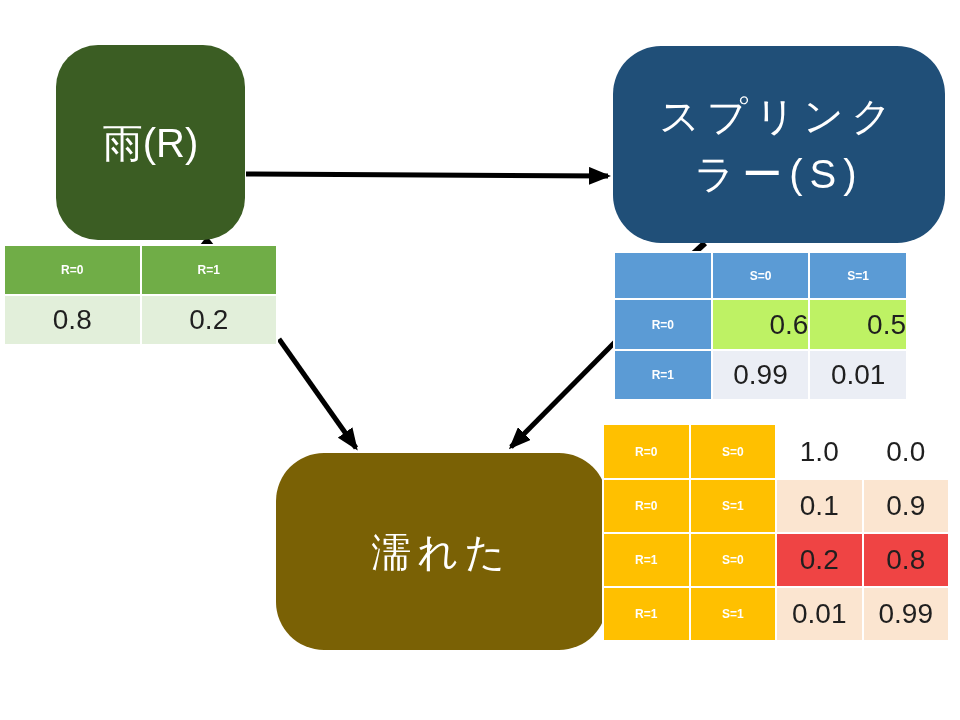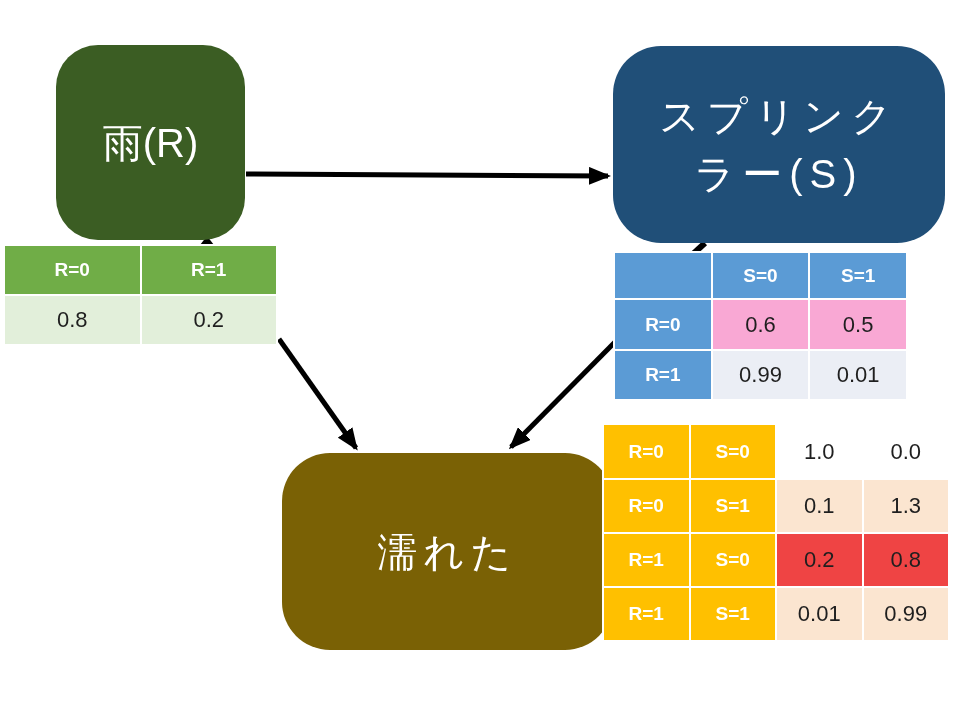--- a/index.html
+++ b/index.html
@@ -9,38 +9,38 @@
   }
   .overlay{position:absolute;left:0;top:0;z-index:1;pointer-events:none;}
   .node{
     position:absolute;z-index:2;display:flex;flex-direction:column;
     align-items:center;justify-content:center;color:#ffffff;text-align:center;
   }
   .node .nl{display:block;font-size:40px;line-height:58px;font-weight:400;}
   .node-rain{left:56px;top:45px;width:189px;height:195px;border-radius:42px;background:#3B5D23;}
   .node-sprinkler{left:613px;top:46px;width:332px;height:197px;border-radius:48px;background:#204F78;}
   .node-sprinkler .nl{letter-spacing:7px;}
-  .node-wet-grass{left:282px;top:453px;width:331px;height:197px;border-radius:48px;background:#7A6105;}
+  .node-wet-grass{left:276px;top:453px;width:331px;height:197px;border-radius:48px;background:#7A6105;}
   .node-wet-grass .nl{letter-spacing:6px;}
   table.cpt{
     position:absolute;z-index:2;border-collapse:collapse;table-layout:fixed;
     text-align:center;
   }
   table.cpt th,table.cpt td{border:2px solid #ffffff;padding:0;vertical-align:middle;text-align:center;}
-  table.cpt th{color:#ffffff;font-size:19px;font-weight:bold;}
-  table.cpt td{color:#1f1f1f;font-size:22px;font-weight:400;}
+  table.cpt th{color:#ffffff;font-size:12px;font-weight:bold;}
+  table.cpt td{color:#1f1f1f;font-size:28px;font-weight:400;}
   
   .tbl-rain{left:3px;top:244px;width:275px;}
   .tbl-rain th{background:#70AD47;height:48px;border-bottom-width:4px;}
   .tbl-rain td{background:#E2EFDA;height:48px;}
   
   .tbl-sprinkler{left:613px;top:251px;width:295px;}
   .tbl-sprinkler th{background:#5B9BD5;}
   .tbl-sprinkler tr:nth-child(1) th{height:45px;}
-  .tbl-sprinkler tr:nth-child(2) td{background:#f9a8d4;height:49px;}
+  .tbl-sprinkler tr:nth-child(2) td{background:#bef264;height:49px;text-align:right;}
   .tbl-sprinkler tr:nth-child(3) td{background:#EBEEF5;height:48px;}
   
   .tbl-grass{left:602px;top:423px;width:348px;}
   .tbl-grass th{background:#FFC000;}
   .tbl-grass tr:nth-child(1) th{height:53px;}
   .tbl-grass tr td,.tbl-grass tr th{height:52px;}
   .tbl-grass tr:nth-child(2) td,.tbl-grass tr:nth-child(4) td{background:#FBE5D0;}
   .tbl-grass tr:nth-child(3) td,.tbl-grass tr:nth-child(5) td{background:#ef4444;}
 </style>
 </head>
@@ -112,21 +112,21 @@
       <tr>
         <th>R=0</th>
         <th>S=0</th>
         <td>1.0</td>
         <td>0.0</td>
       </tr>
       <tr>
         <th>R=0</th>
         <th>S=1</th>
         <td>0.1</td>
-        <td>1.3</td>
+        <td>0.9</td>
       </tr>
       <tr>
         <th>R=1</th>
         <th>S=0</th>
         <td>0.2</td>
         <td>0.8</td>
       </tr>
       <tr>
         <th>R=1</th>
         <th>S=1</th>

